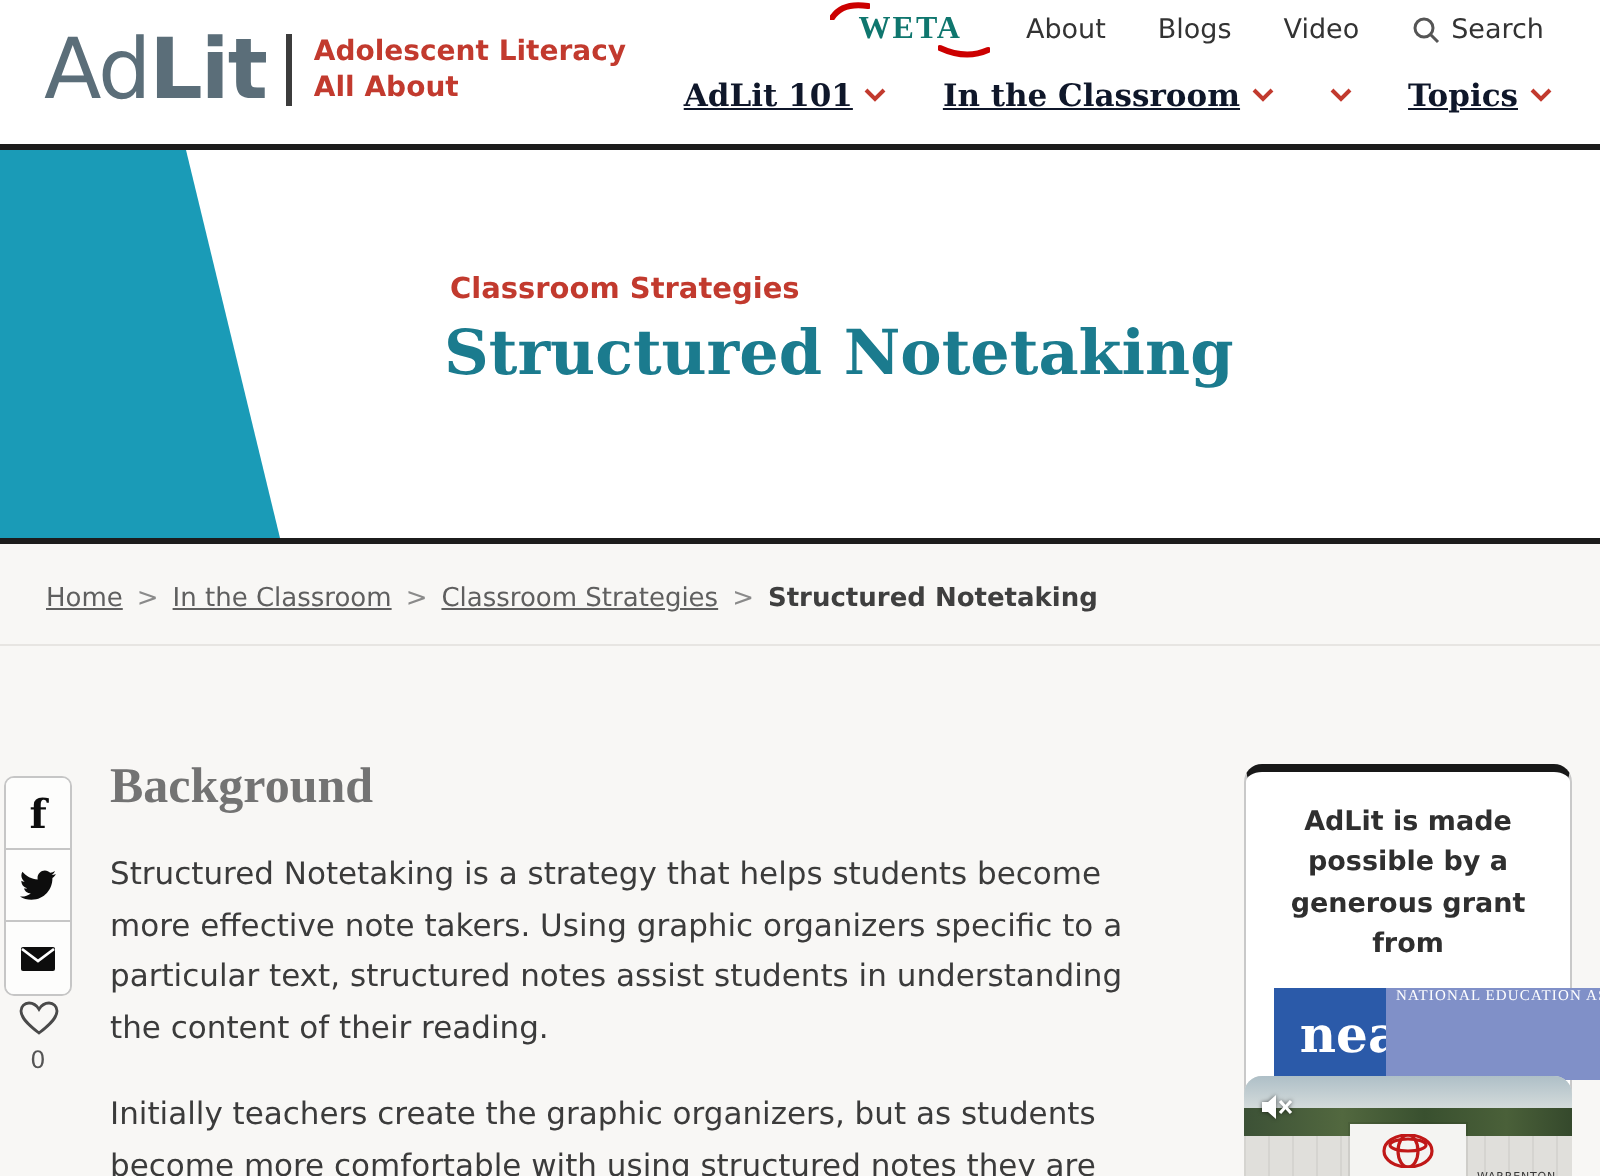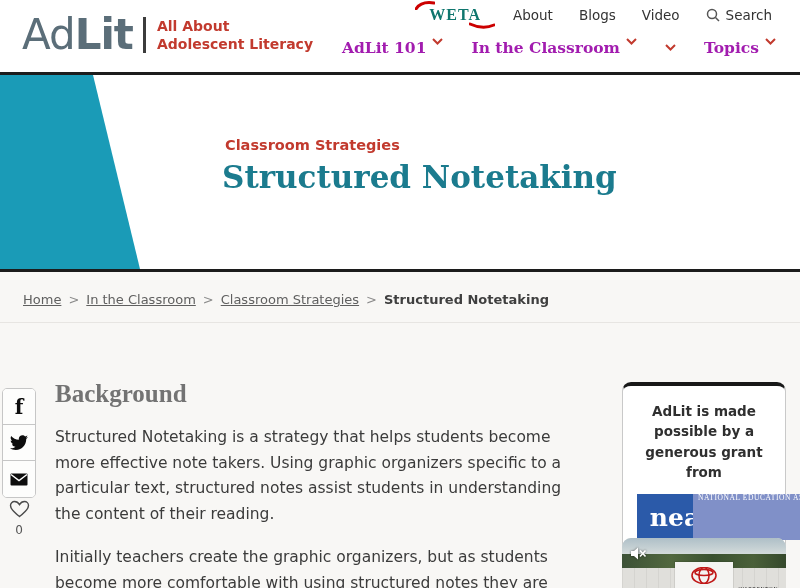--- a/index.html
+++ b/index.html
@@ -18,22 +18,22 @@
 
   
   .brand { position:absolute; left:22px; top:14px; display:flex; align-items:center; cursor:pointer; }
   .logo-text { font-size:42px; line-height:1; color:#5b6e79; letter-spacing:-1px; }
   .logo-text .ad { font-weight:400; }
   .logo-text .lit { font-weight:800; }
   .brand-sep { width:3px; height:36px; background:#3c3c3c; margin:0 11px 0 10px; }
   .tagline { color:#c23a2e; font-weight:700; font-size:14px; line-height:1.3; }
 
   .mainnav { position:absolute; right:24px; top:38px; display:flex; gap:28px; align-items:center; }
-  .nav-item { display:flex; gap:6px; cursor:pointer;
-              font-family:"DejaVu Serif", serif; font-weight:700; font-size:15.5px; color:#a21caf; }
+  .nav-item { display:flex; align-items:center; gap:6px; cursor:pointer;
+              font-family:"DejaVu Serif", serif; font-weight:700; font-size:15.5px; color:#0f172a;text-decoration:underline; }
 
   .header-rule { position:absolute; left:0; top:72px; width:800px; height:3px; background:#1c1c1c; }
 
   
   .hero { position:absolute; left:0; top:75px; width:800px; height:194px; background:#ffffff; overflow:hidden; }
   .hero-wedge { position:absolute; left:0; top:0; width:140px; height:194px; background:#1a9bb7;
                 clip-path:polygon(0 0, 93px 0, 100% 100%, 0 100%); }
   .hero-eyebrow { position:absolute; left:225px; top:62px; font-size:14.5px; font-weight:700; color:#c23a2e; }
   .hero-title { position:absolute; left:222px; top:84px; font-family:"DejaVu Serif", serif;
                 font-weight:700; font-size:31px; color:#1b7b8e; }
@@ -114,22 +114,22 @@
             <line x1="9.5" y1="9.5" x2="13" y2="13" stroke="#555" stroke-width="1.5"></line>
           </svg>
         <span>Search</span>
       </div>
     </div>
 
     <div class="brand">
       <div class="logo-text"><span class="ad">Ad</span><span class="lit">Lit</span></div>
       <div class="brand-sep"></div>
       <div class="tagline">
+        <div>Adolescent Literacy</div>
         <div>All About</div>
-        <div>Adolescent Literacy</div>
       </div>
     </div>
 
     <nav class="mainnav">
       <div class="nav-item">
         <span>AdLit 101</span>
         <svg width="11" height="7" viewBox="0 0 11 7">
             <path d="M1 1 L5.5 5.5 L10 1" stroke="#c23a2e" stroke-width="2" fill="none"></path>
           </svg>
       </div>

